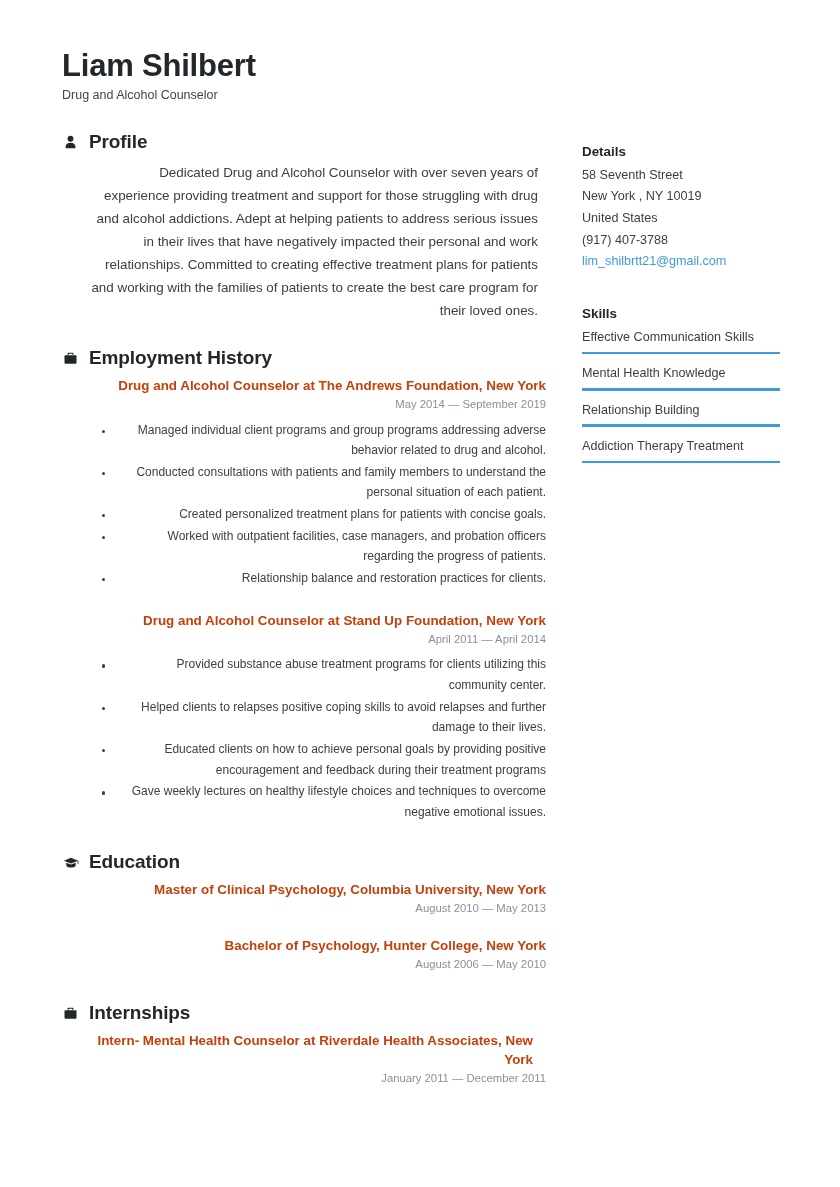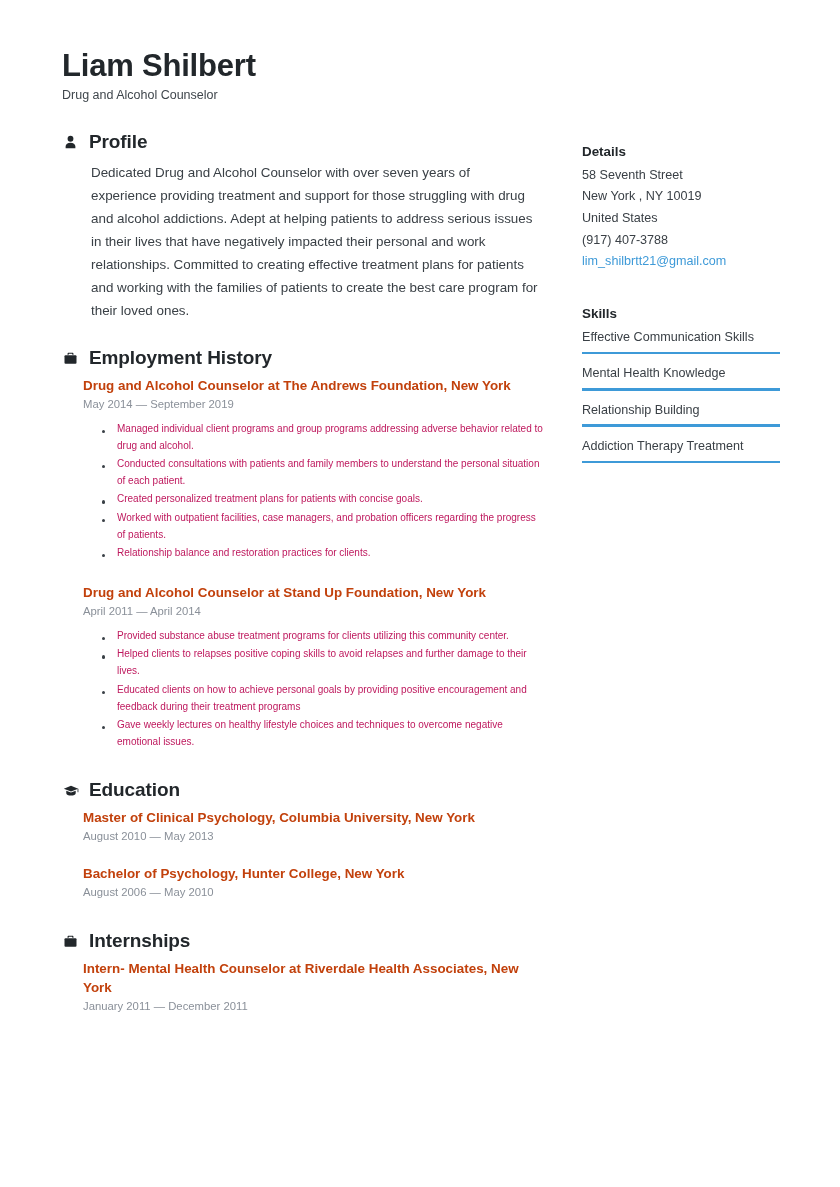--- a/index.html
+++ b/index.html
@@ -43,21 +43,21 @@
   
   .body-grid {
     display: flex;
     align-items: flex-start;
     gap: 36px;
   }
   .col-main { width: 484px; flex: 0 0 484px; }
   .col-side { width: 198px; flex: 0 0 198px; padding-top: 6px; }
 
   
-  .section { margin-bottom: 26px; }
+  .section { margin-bottom: 26px; text-align: right; }
   .section:last-child { margin-bottom: 0; }
   .section-head {
     display: flex;
     align-items: center;
     gap: 10px;
     margin-bottom: 7px;
   }
   .section-icon {
     width: 17px;
     height: 17px;
@@ -102,23 +102,23 @@
     margin: 2px 0 0 0;
     line-height: 1.4;
   }
   ul.bullets {
     margin: 7px 0 0 0;
     padding-left: 34px;
     list-style: none;
   }
   ul.bullets li {
     position: relative;
-    font-size: 10px;
-    line-height: 1.72;
-    color: #be185d;
+    font-size: 12px;
+    line-height: 1.72;
+    color: #404040;
     margin-bottom: 1px;
   }
   ul.bullets li::before {
     content: "";
     position: absolute;
     left: -15px;
     top: 10px;
     width: 3.4px;
     height: 3.4px;
     border-radius: 50%;

